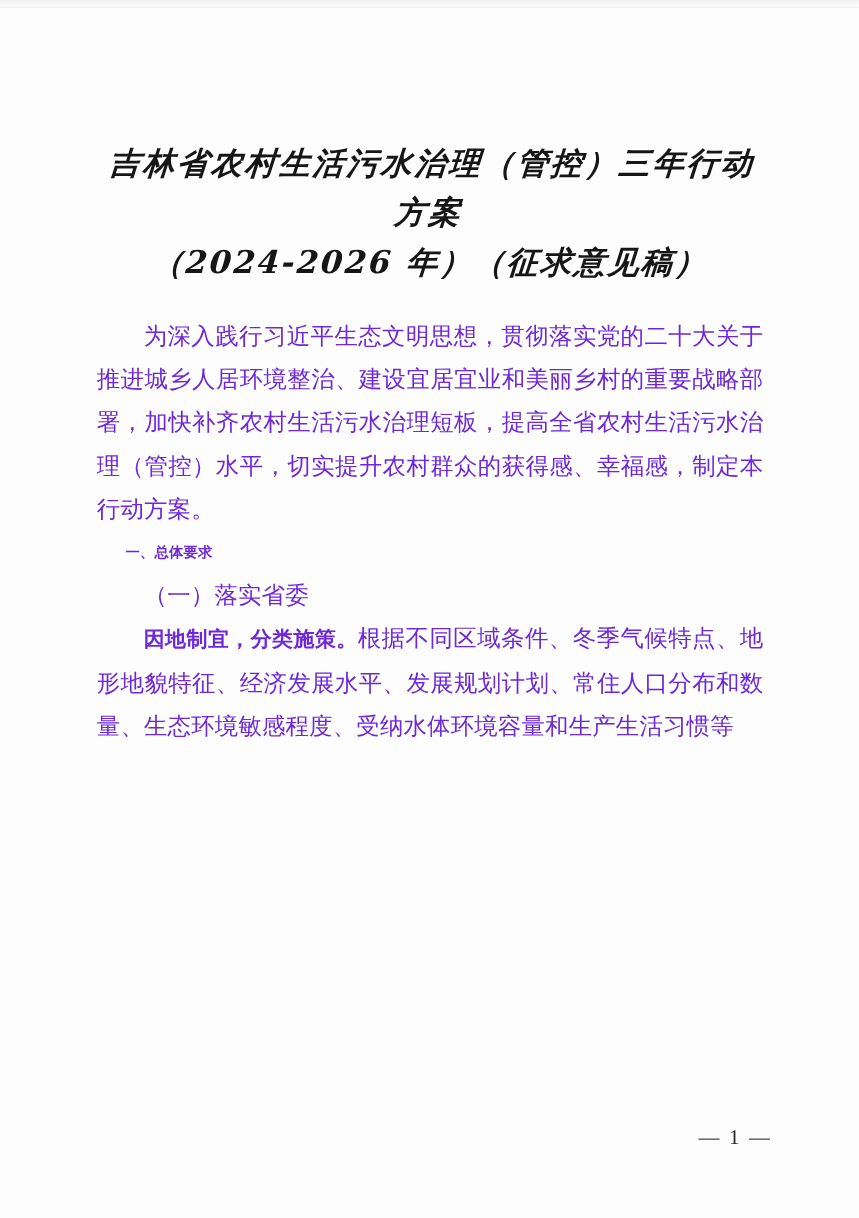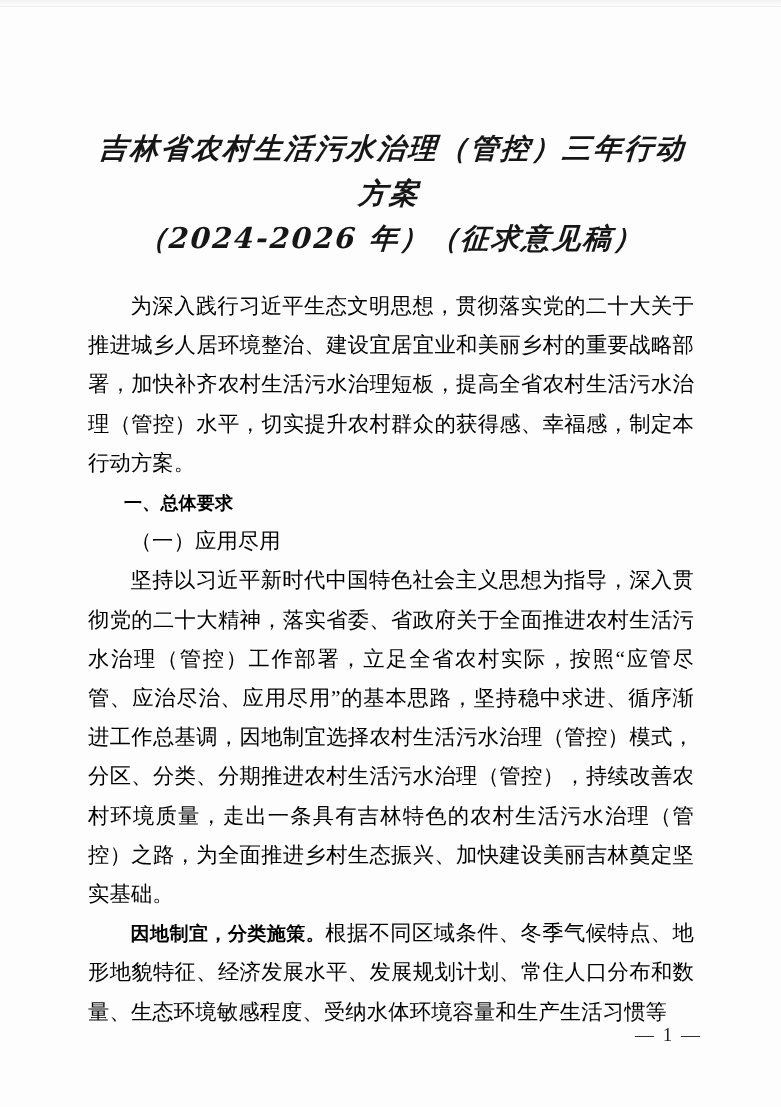--- a/index.html
+++ b/index.html
@@ -70,37 +70,37 @@
     display: block;
     letter-spacing: 2.0px;
     transform: skewX(-4deg);
   }
 
   
   .body-text {
     margin-top: 26px;
     font-size: 21.3px;
     line-height: 39.2px;
-    color: #000000;
+    color: #6d28d9;
     text-align: justify;
     text-justify: inter-ideograph;
     letter-spacing: 0.15px;
   }
   p.para {
     margin: 0;
     text-indent: 2em;
     text-align: justify;
     text-justify: inter-ideograph;
   }
   p.heading-1 {
     margin: 0;
     text-indent: 2em;
     font-weight: 700;
     font-family: "DejaVu Sans", "Liberation Sans", sans-serif;
-    font-size: 18px;
+    font-size: 13px;
     letter-spacing: 0.2px;
   }
   p.heading-2 {
     margin: 0;
     text-indent: 2em;
   }
   .inline-bold {
     font-weight: 700;
     font-family: "DejaVu Sans", "Liberation Sans", sans-serif;
     font-size: 19px;
@@ -135,23 +135,22 @@
       <span class="title-line-1">吉林省农村生活污水治理（管控）三年行动方案</span>
       <span class="title-line-2">（2024-2026 年）（征求意见稿）</span>
     </div>
 
     <div class="body-text">
 
       <p class="para">为深入践行习近平生态文明思想，贯彻落实党的二十大关于推进城乡人居环境整治、建设宜居宜业和美丽乡村的重要战略部署，加快补齐农村生活污水治理短板，提高全省农村生活污水治理（管控）水平，切实提升农村群众的获得感、幸福感，制定本行动方案。</p>
 
       <p class="heading-1">一、总体要求</p>
 
-      <p class="heading-2">（一）应用尽用</p>
+      <p class="heading-2">（一）落实省委</p>
 
-      <p class="para">坚持以习近平新时代中国特色社会主义思想为指导，深入贯彻党的二十大精神，落实省委、省政府关于全面推进农村生活污水治理（管控）工作部署，立足全省农村实际，按照“应管尽管、应治尽治、应用尽用”的基本思路，坚持稳中求进、循序渐进工作总基调，因地制宜选择农村生活污水治理（管控）模式，分区、分类、分期推进农村生活污水治理（管控），持续改善农村环境质量，走出一条具有吉林特色的农村生活污水治理（管控）之路，为全面推进乡村生态振兴、加快建设美丽吉林奠定坚实基础。</p>
 
 
       <p class="para"><span class="inline-bold">因地制宜，分类施策。</span><span>根据不同区域条件、冬季气候特点、地形地貌特征、经济发展水平、发展规划计划、常住人口分布和数量、生态环境敏感程度、受纳水体环境容量和生产生活习惯等</span></p>
 
     </div>
   </div>
 
   <div class="page-footer">— 1 —</div>
 </div>
 

